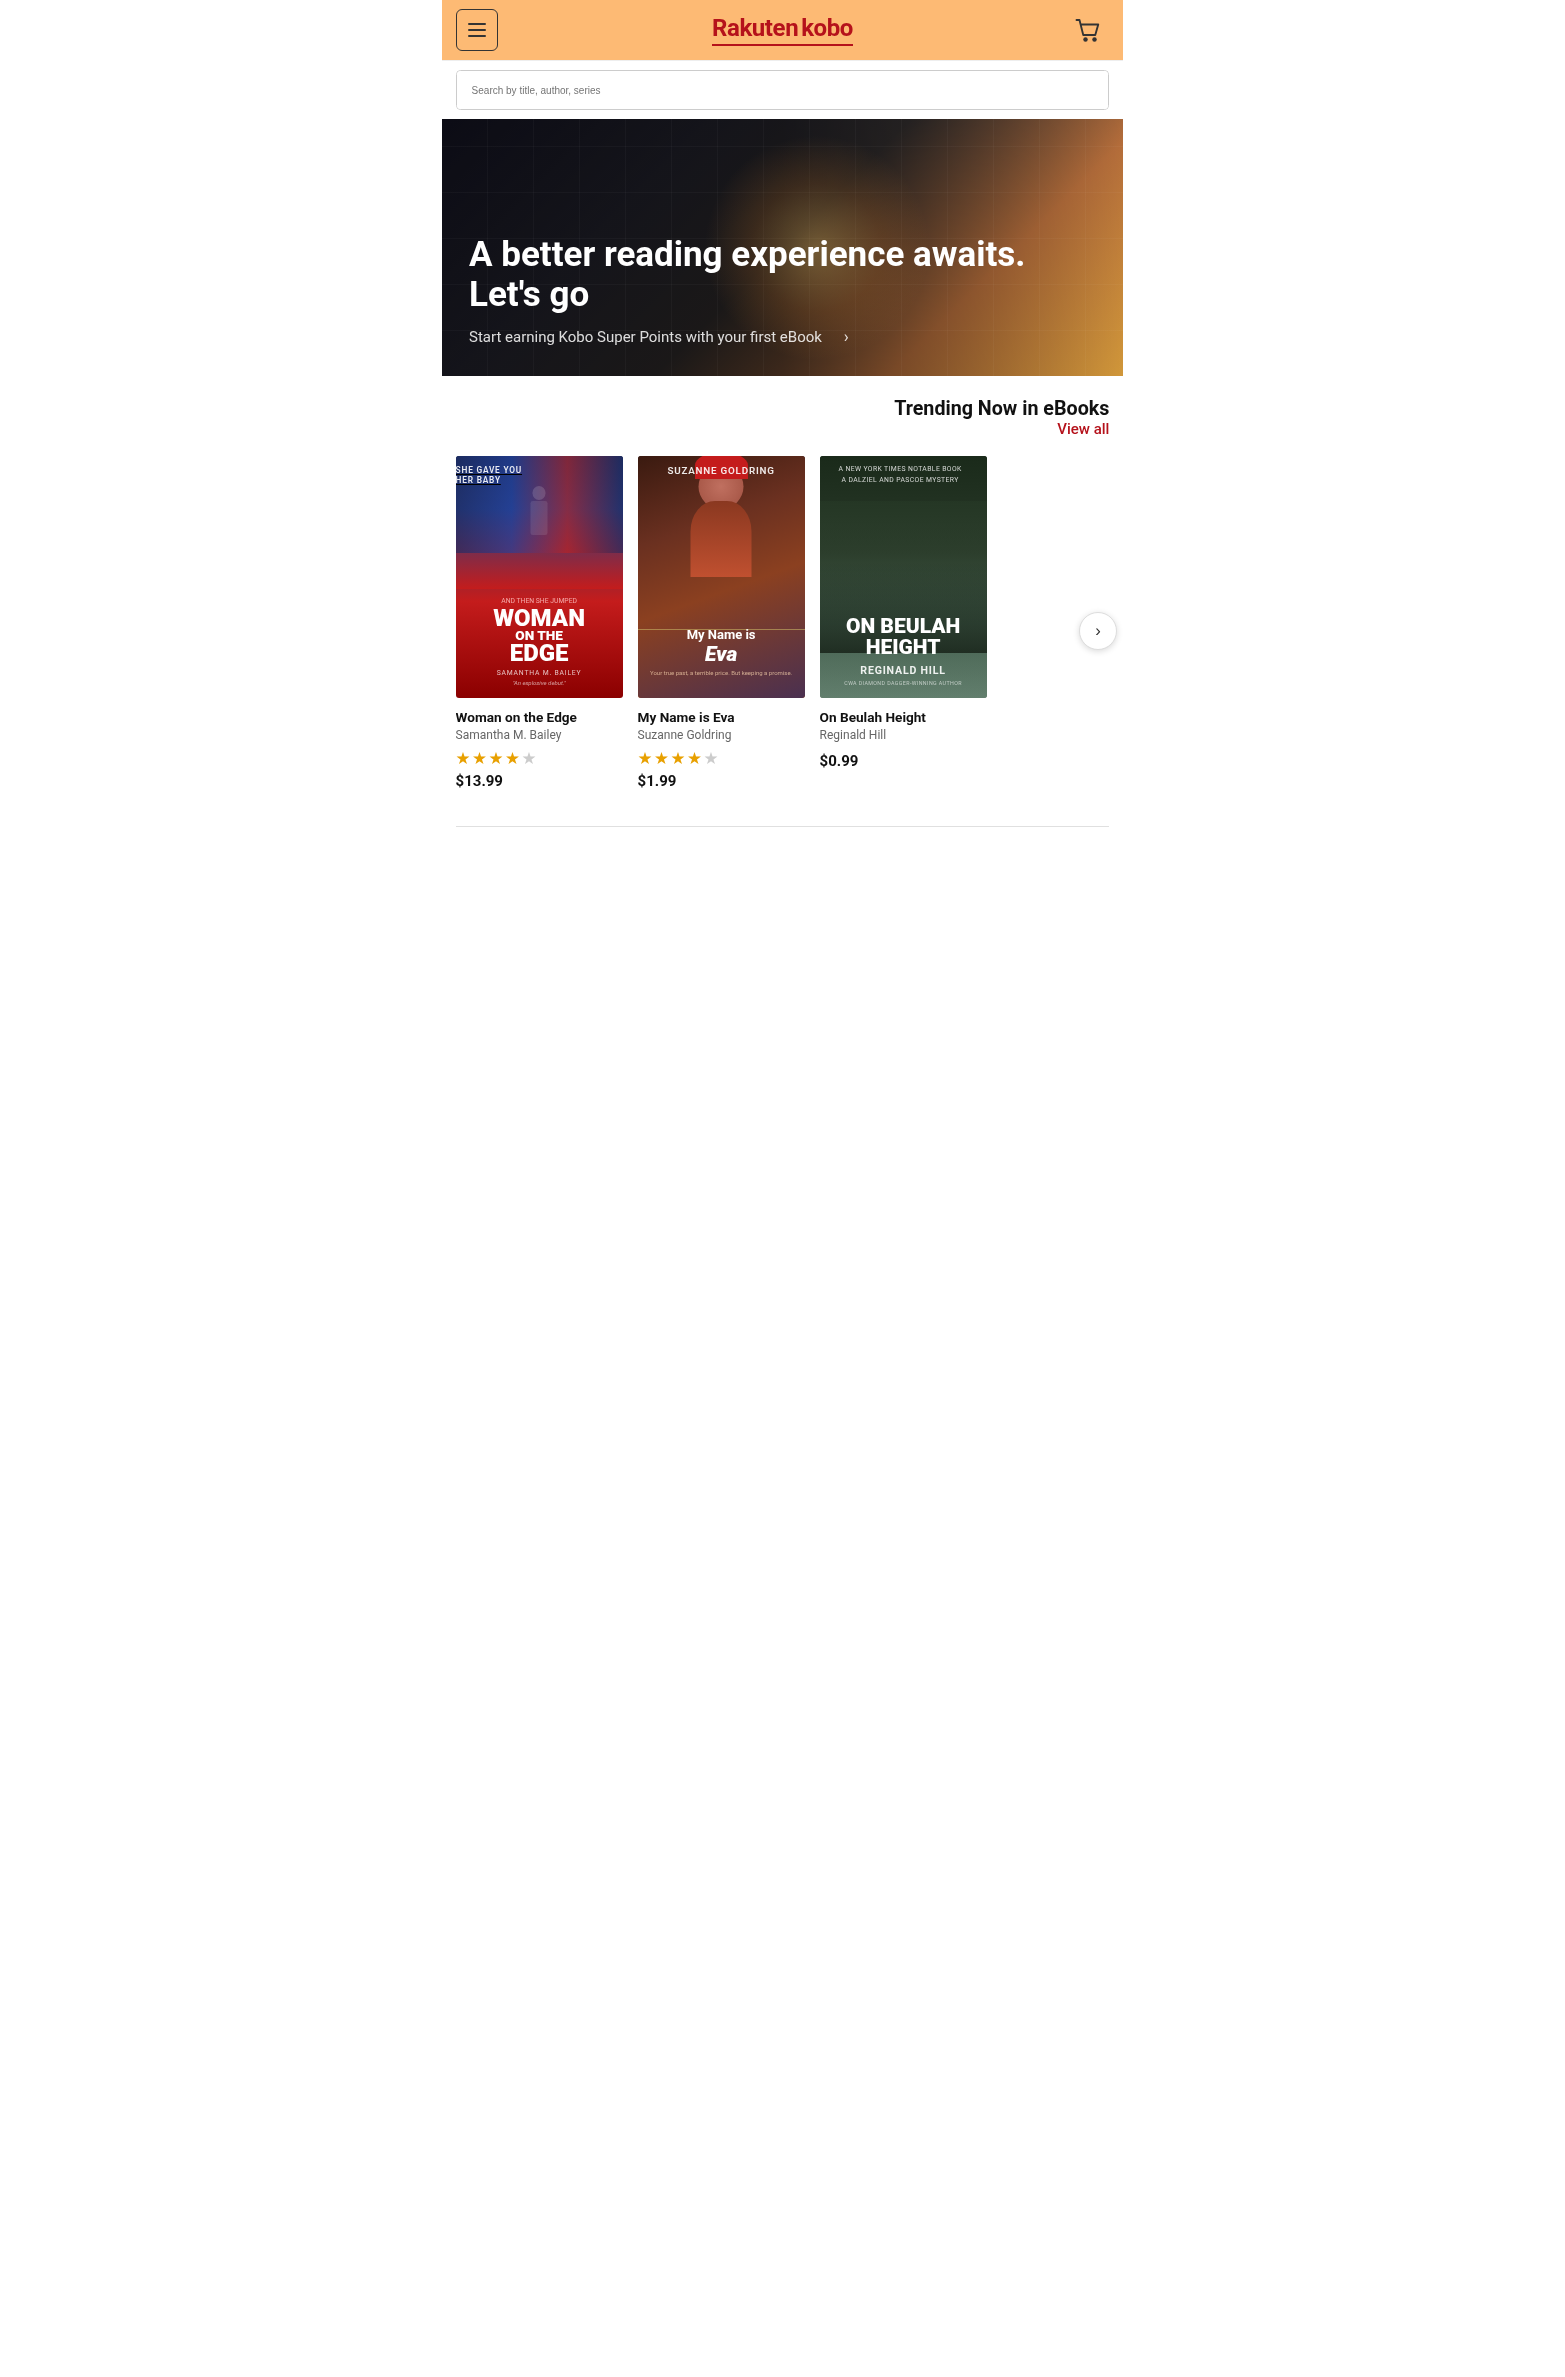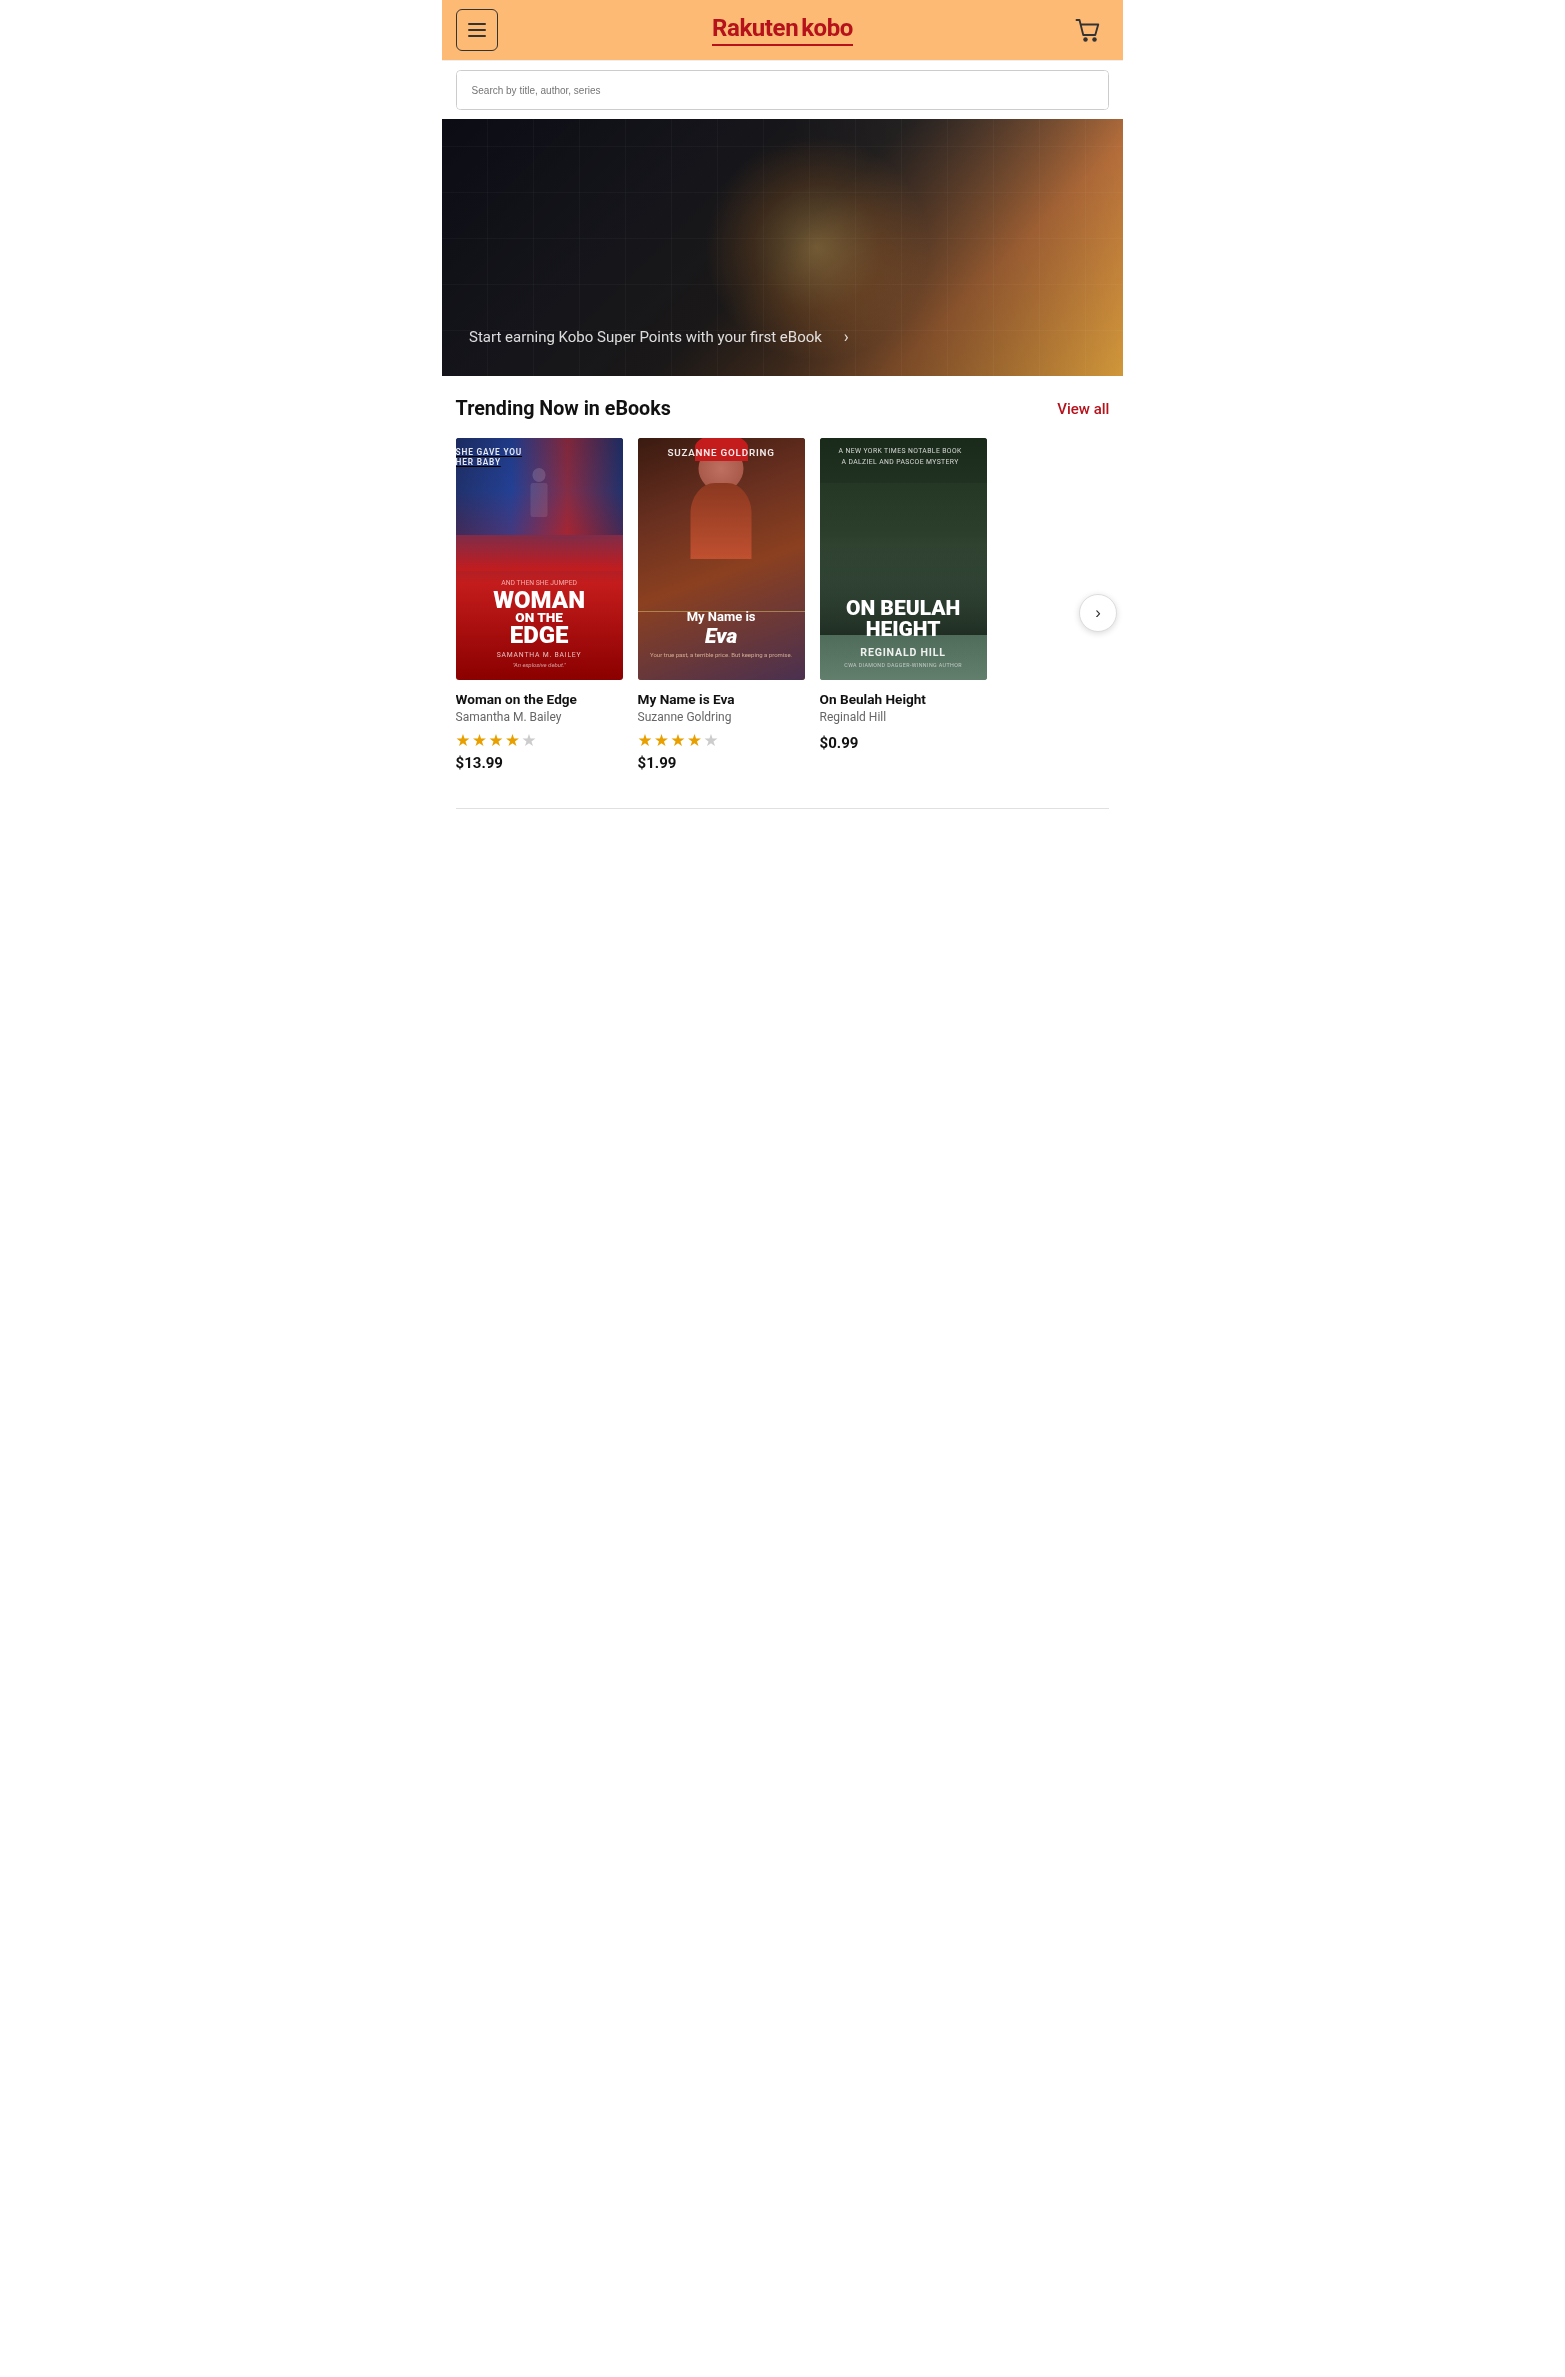--- a/index.html
+++ b/index.html
@@ -168,23 +168,24 @@
       color: rgba(255,255,255,0.85);
     }
 
     
     .section {
       padding: 21px 13.6px 0;
     }
 
     .section-header {
       display: flex;
-      align-items: center;
+      align-items: flex-end;
       justify-content: space-between;
       margin-bottom: 18px;
+      flex-direction: column;
     }
 
     .section-title {
       font-size: 19.7px;
       font-weight: 700;
       color: #111;
     }
 
     .view-all-link {
       font-size: 15px;
@@ -376,20 +377,21 @@
 <div class="search-bar">
   <input class="search-input" type="text" placeholder="Search by title, author, series" style="">
 </div>
 
 <section class="hero-banner">
   <div class="hero-bg-overlay"></div>
   <div class="hero-bg-lines"></div>
 
   <div style="position:absolute;top:50%;left:55%;transform:translate(-50%,-50%);width:227px;height:227px;background:radial-gradient(ellipse, rgba(255,200,100,0.35) 0%, rgba(255,150,50,0.15) 40%, transparent 70%);border-radius:50%;z-index:1;"></div>
   <div class="hero-content">
+    <h1 class="hero-title">A better reading experience awaits. Let's go</h1>
     <p class="hero-subtitle">
       <span>Start earning Kobo Super Points with your first eBook</span>
       <span class="hero-chevron">›</span>
     </p>
   </div>
 </section>
 
 <section class="section">
   <div class="section-header">
     <h2 class="section-title">Trending Now in eBooks</h2>

